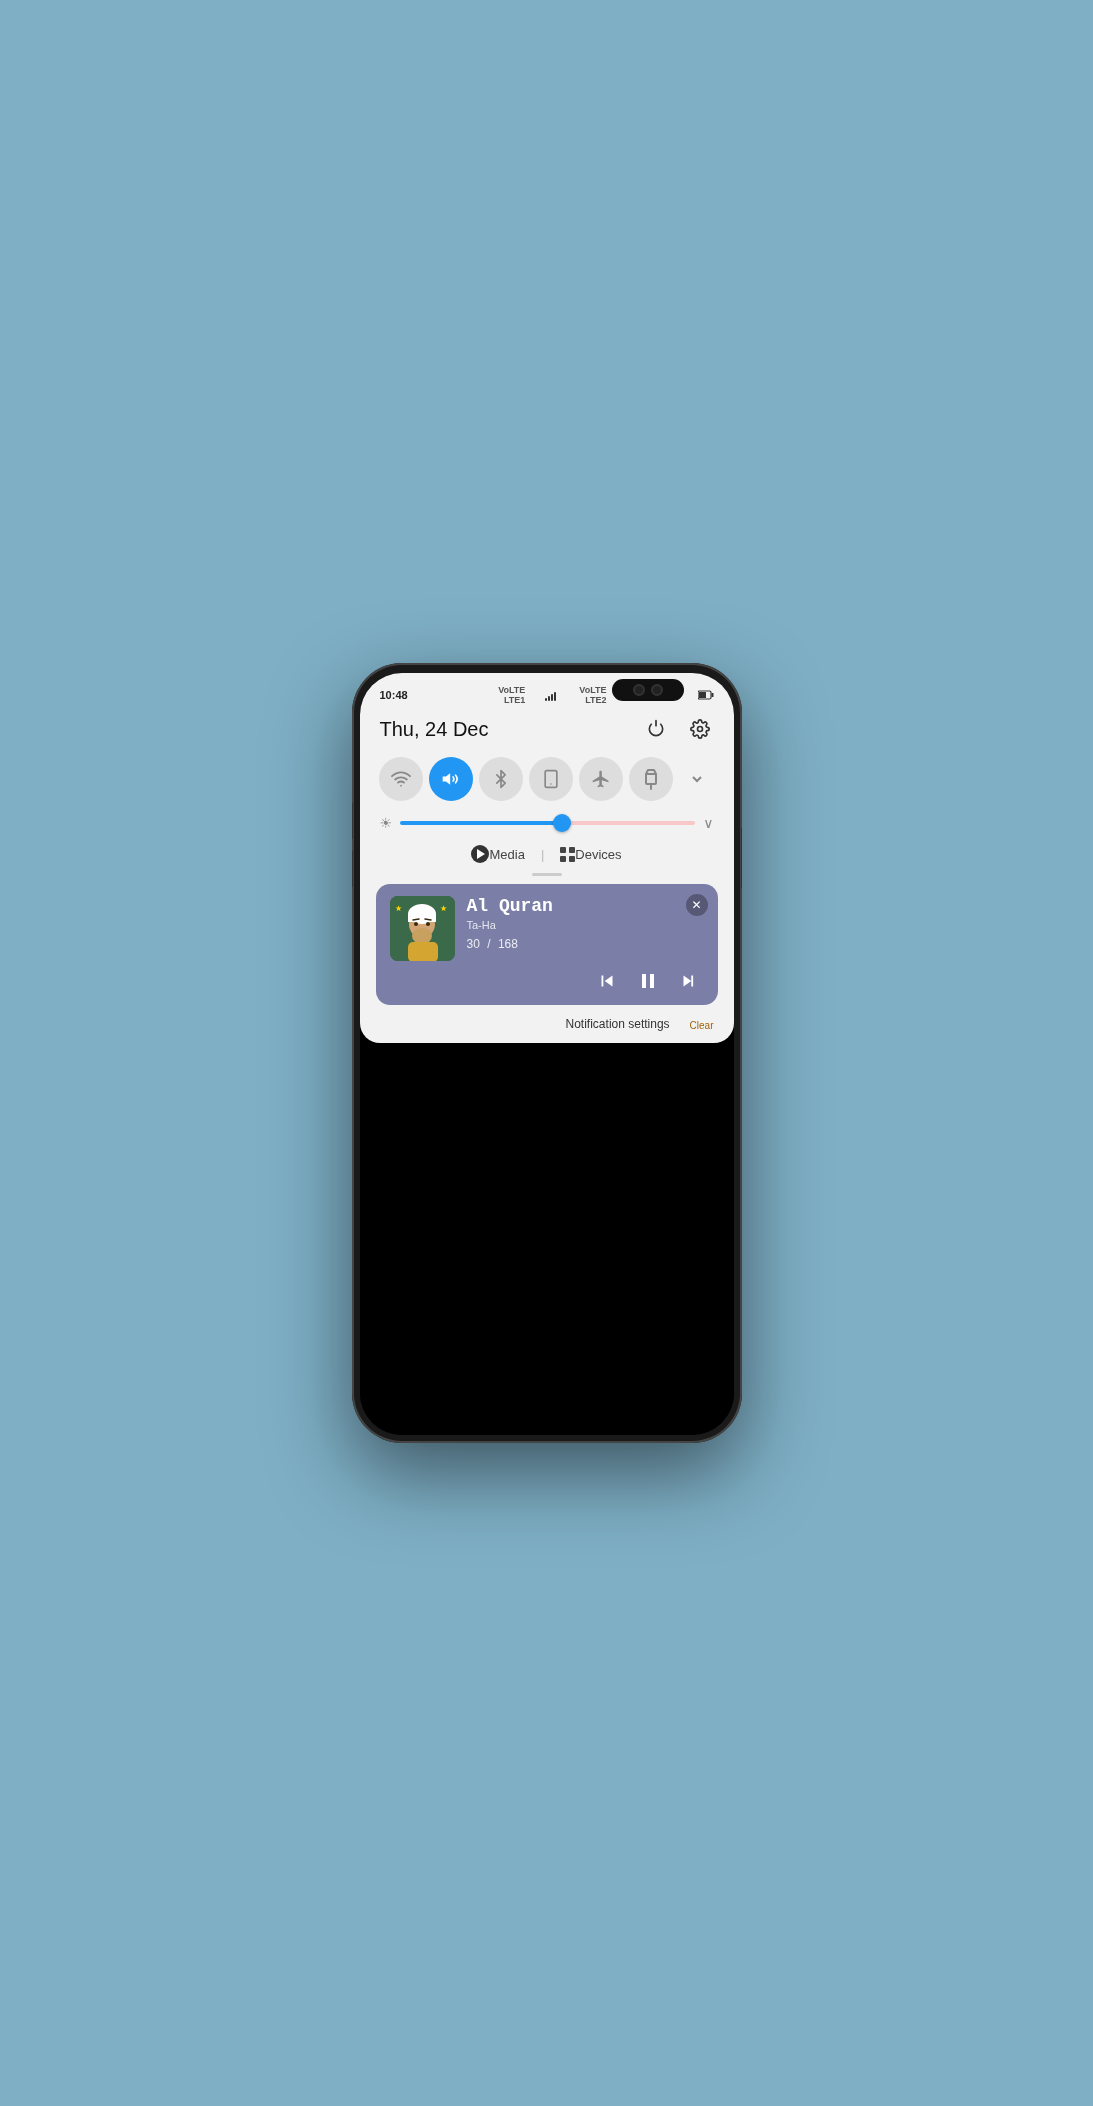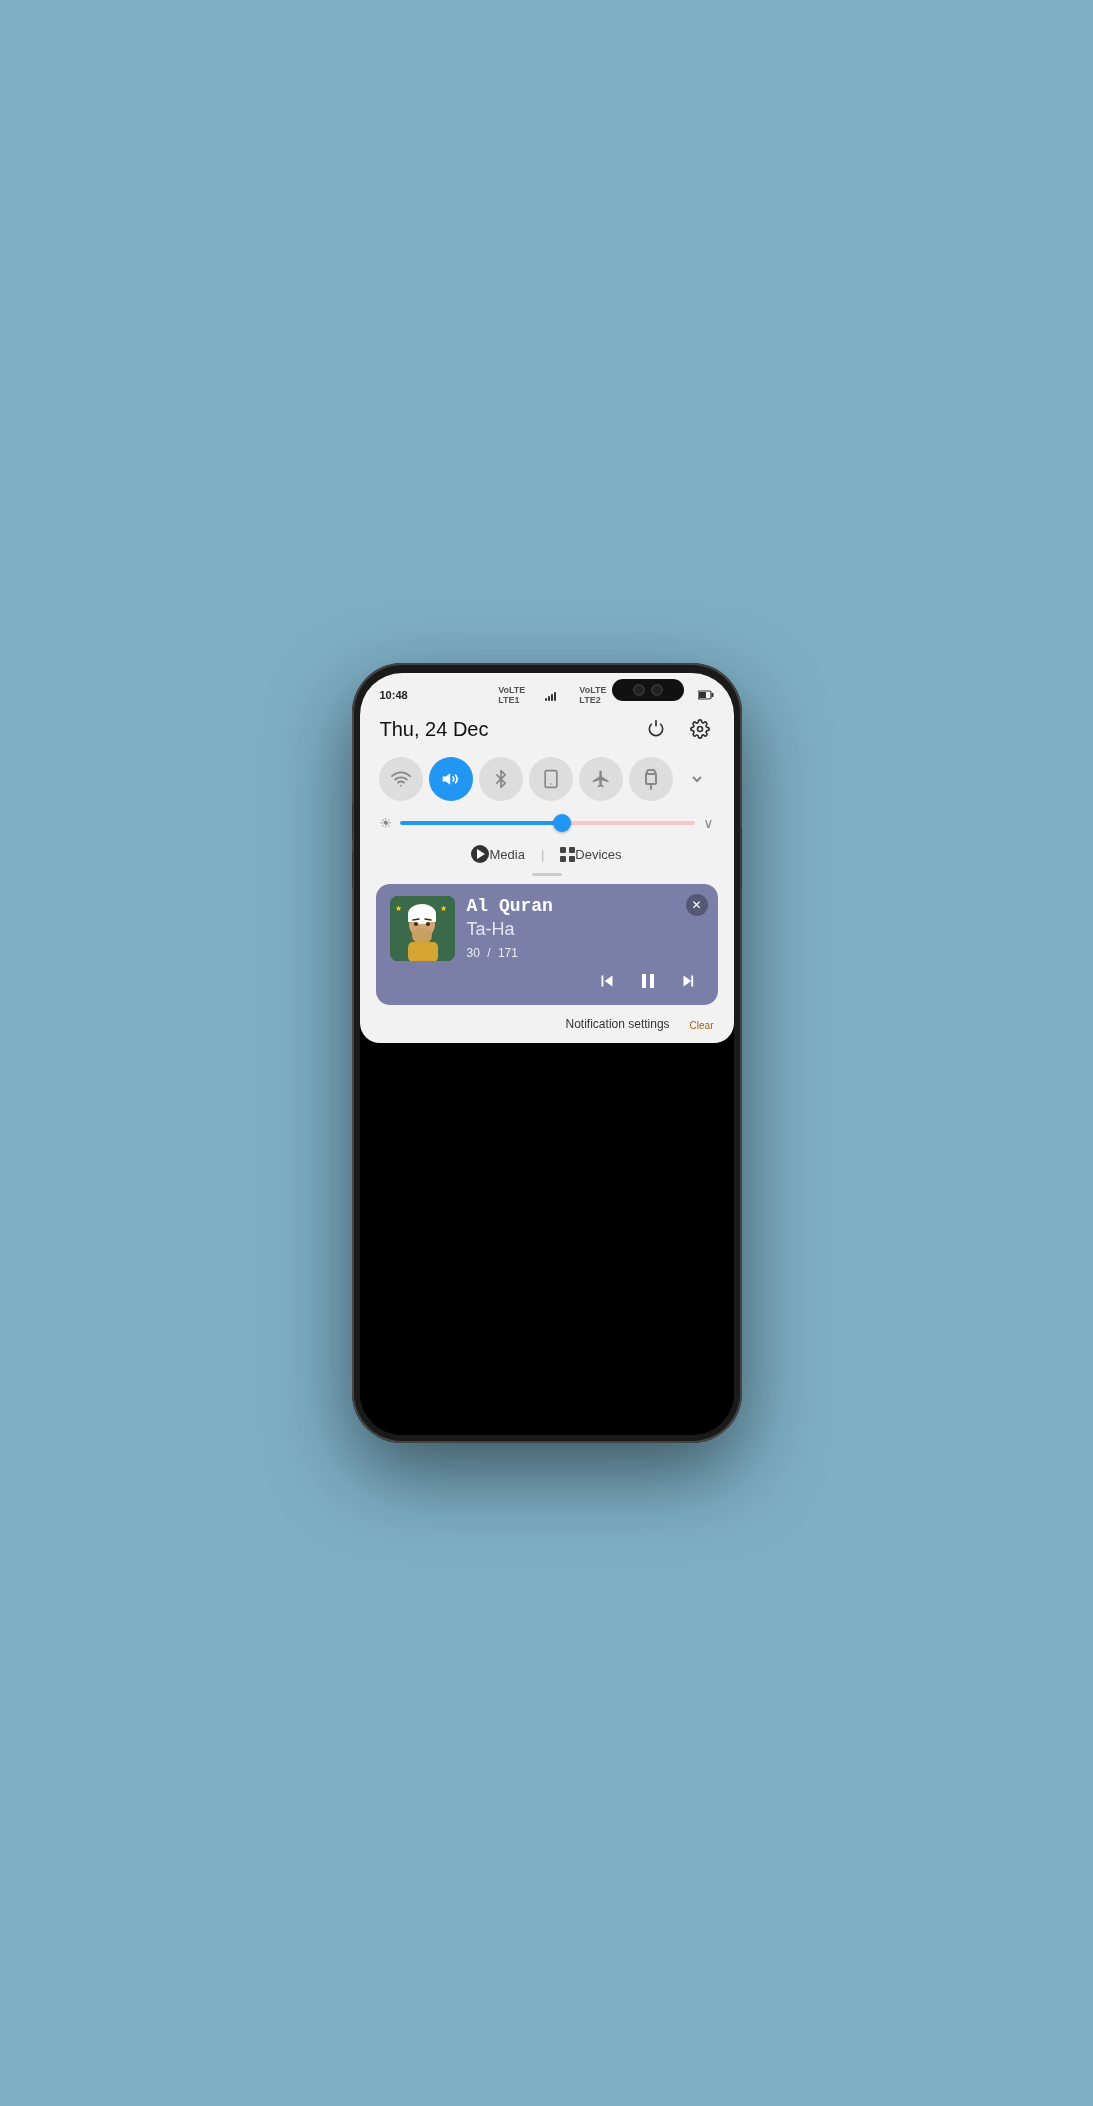--- a/index.html
+++ b/index.html
@@ -78,20 +78,21 @@
       padding: 12px 4px 4px;
       font-size: 11px;
       font-weight: 600;
       color: #222;
     }
     .status-right {
       display: flex;
       align-items: center;
       gap: 20px;
       font-size: 10px;
+      text-align: right;
     }
     .signal-icon {
       display: inline-flex;
       align-items: flex-end;
       gap: 1px;
       height: 12px;
     }
     .signal-bar {
       width: 2px;
       background: #333;
@@ -284,21 +285,21 @@
       flex: 1;
     }
     .media-title {
       font-size: 18px;
       font-weight: 600;
       color: #fff;
       margin-bottom: 3px;
       font-family: Liberation Mono, monospace;
     }
     .media-subtitle {
-      font-size: 18px;
+      font-size: 11px;
       color: rgba(255,255,255,0.8);
       margin-bottom: 6px;
     }
     .media-progress {
       font-size: 12px;
       color: rgba(255,255,255,0.85);
     }
     .close-btn {
       position: absolute;
       top: 10px;
@@ -569,21 +570,21 @@
               <line x1="23" y1="24" x2="29" y2="23" stroke="#3a2a10" stroke-width="1.5" stroke-linecap="round"></line>
               <line x1="35" y1="23" x2="41" y2="24" stroke="#3a2a10" stroke-width="1.5" stroke-linecap="round"></line>
             </svg>
           </div>
           <div class="media-info">
             <div class="media-title">Al Quran</div>
             <div class="media-subtitle">Ta-Ha</div>
             <div class="media-progress">
               <span>30</span>
               <span style="margin:0 4px;">/</span>
-              <span>171</span>
+              <span>168</span>
             </div>
           </div>
         </div>
         <div class="media-controls">
 
           <div class="ctrl-btn">
             <svg width="22" height="22" viewBox="0 0 24 24" fill="white">
               <path d="M6 6h2v12H6zm3.5 6l8.5 6V6z"></path>
             </svg>
           </div>

